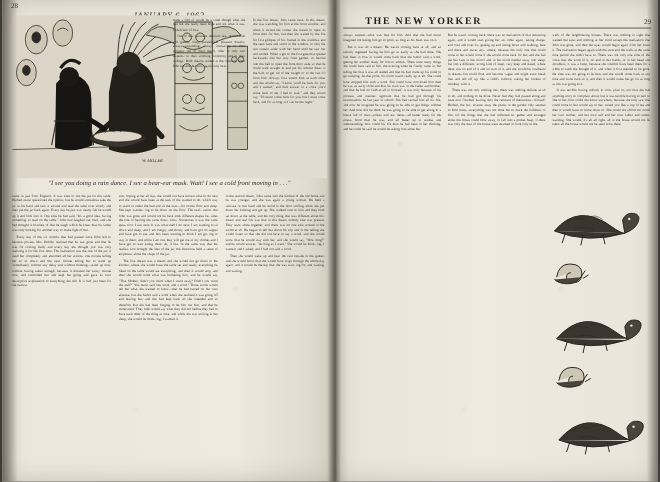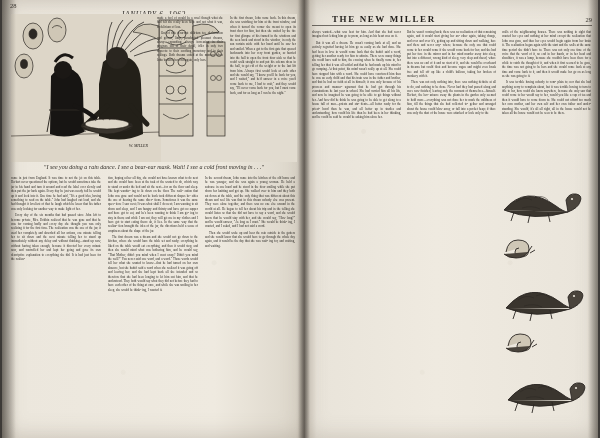--- a/index.html
+++ b/index.html
@@ -348,21 +348,21 @@
 
     <div class="edge-shadow-l"></div>
   </div>
 
   <div class="page page-right">
     <div class="paper-grain"></div>
     <div class="edge-shadow-r"></div>
   </div>
 
   <div class="right-header">
-    <span class="magazine-title">THE NEW MILLER</span>
+    <span class="magazine-title">THE NEW YORKER</span>
     <span class="page-num-right">29</span>
   </div>
   <div class="rule"></div>
 
   <div class="cols right-cols">
     <div class="col">
       <p class="first">always wanted—what was best for him. And that she had never imagined not letting him go to prom, as long as his heart was on it.</p>
       <p>But it was all a dream. He wasn't coming back at all, and an entirely regretted having let him go as easily as she had done. She had been in love in would come back that she hadn't said a word, getting her another ready for him to admire. There were many things she could have said to him, the evening when he finally came in, her telling her that it was all settled and that he had made up his mind to go camping. At that point, his mind wasn't really up at all. She could have stopped him with a word. She could have convinced him then he was an early child and that his train was in the father and brother, and that he had no faith at all in himself; it was only because of his prowess and manner- ugnorant that he had got through his examinations he last year in school. She had carried him all his life, and now he imagined he was going to be able to get things without her. And how did he think he was going to be able to get along to a house full of men—priests and stu- dents—all better ready for the priest- hood than he was, and all better up in studies and understanding, how could his life than he had been in her thinking, and he could be said he would be asking him alone her.</p>
     </div>
     <div class="col">

